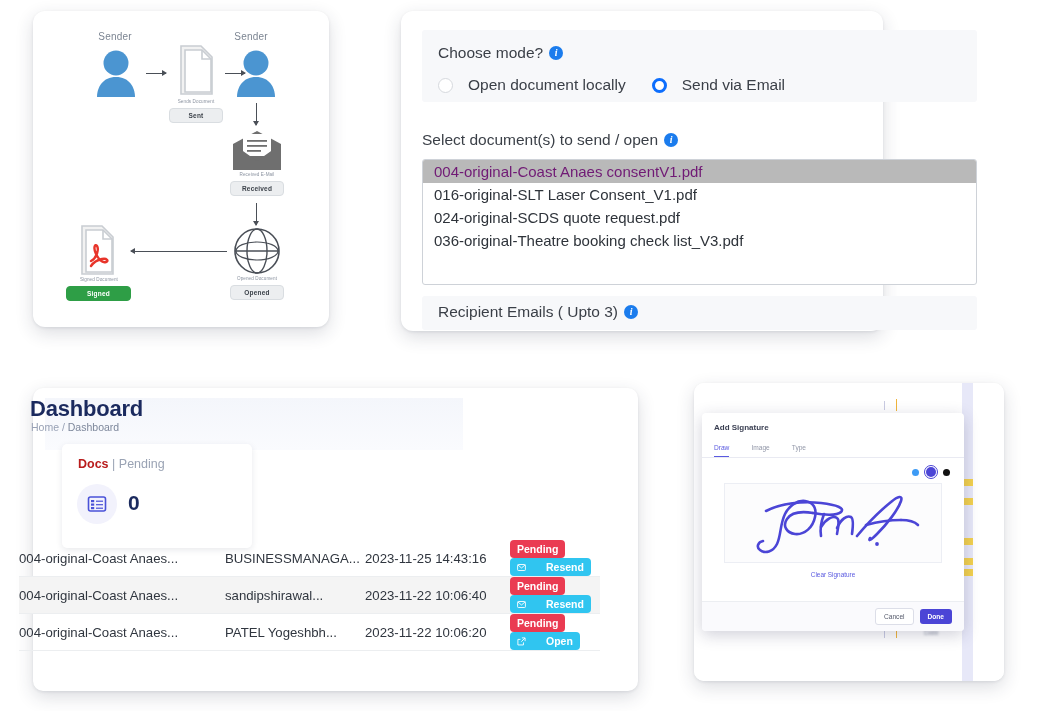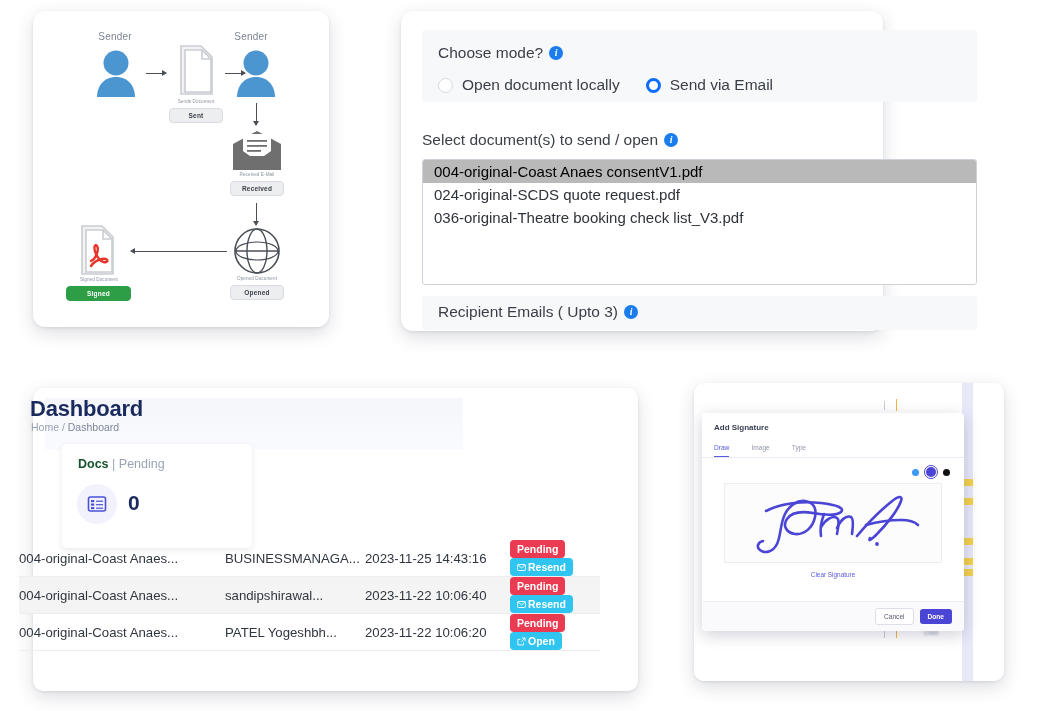--- a/index.html
+++ b/index.html
@@ -69,36 +69,36 @@
     font-family: "Liberation Sans", sans-serif;
   }
   .info-i {
     display: inline-flex; align-items: center; justify-content: center;
     width: 14px; height: 14px; border-radius: 50%;
     background: #1b7ced; color: #fff; font-size: 10px;
     font-family: "Liberation Serif", serif; font-style: italic; font-weight: bold;
     line-height: 1;
   }
   .radio-row { display: flex; align-items: center; gap: 26px; margin-top: 14px; }
-  .radio-item { display: flex; align-items: center; gap: 9px; font-size: 15.5px; color: #3a3f47; }
+  .radio-item { display: flex; align-items: center; gap: 15px; font-size: 15.5px; color: #3a3f47; }
   .radio-dot {
     width: 15px; height: 15px; border-radius: 50%;
     border: 1.6px solid #d6d9de; background: #fff; flex: 0 0 auto;
   }
   .radio-dot.on { border: 3.6px solid #0d6efd; background: #fff; }
   .doclist {
     position: absolute; left: 21px; width: 555px;
     background: #fff; border: 1px solid #ced2d8; border-radius: 3px;
     overflow: hidden;
   }
   .doclist-item {
     padding: 1px 11px; font-size: 15px; color: #2e333a; line-height: 21px;
     white-space: nowrap;
   }
-  .doclist-item.sel { background: #b9b9b9; color: #000000; }
+  .doclist-item.sel { background: #b9b9b9; color: #701a75; }
   .doclist-item.cut {
     color: #b9bec6; overflow: hidden; height: 8px; line-height: 21px;
   }
 
   
   #panel-dash { left: 33px; top: 388px; width: 605px; height: 303px; border-radius: 10px; }
   .dash-head {
     position: absolute; left: 12px; top: 10px; width: 418px; height: 52px;
     background: linear-gradient(180deg,#f4f6fb 0%, #fafbfe 100%);
   }
@@ -107,21 +107,21 @@
     font-size: 22px; font-weight: bold; color: #1b2a5e; letter-spacing: -.2px;
   }
   .crumbs { position: absolute; left: 31px; top: 421px; font-size: 10.5px; color: #98a1b5; }
   .crumbs b { color: #7d879b; font-weight: normal; }
   .stat-card {
     position: absolute; top: 444px; width: 190px; height: 104px;
     background: #fff; border-radius: 5px;
     box-shadow: 0 2px 6px rgba(30,40,70,.10);
   }
   .stat-title { position: absolute; left: 16px; top: 13px; font-size: 12.5px; }
-  .stat-title .k { font-weight: bold; color: #14532d; }
+  .stat-title .k { font-weight: bold; color: #b91c1c; }
   .stat-title .v { color: #9aa3b4; }
   .stat-ico {
     position: absolute; left: 15px; top: 40px; width: 40px; height: 40px;
     border-radius: 50%; display: flex; align-items: center; justify-content: center;
   }
   .stat-num { position: absolute; left: 66px; top: 47px; font-size: 21px; font-weight: bold; color: #1b2a5e; }
 
   table.dtable { position: absolute; left: 19px; top: 540px; width: 581px; border-collapse: collapse; }
   table.dtable td { padding: 0 0 0 0; height: 34px; font-size: 13.2px; color: #30363f; vertical-align: middle; }
   tr.alt { background: #f4f4f4; }
@@ -129,21 +129,21 @@
   td.c1 { width: 206px; padding-left: 4px; }
   td.c2 { width: 140px; }
   td.c3 { width: 145px; }
   td.c4 { width: 90px; }
   .badge {
     display: inline-flex; align-items: center; justify-content: center;
     background: #ea3b52; color: #fff; font-size: 10.5px; font-weight: bold;
     border-radius: 4px; padding: 3px 7px; margin-right: 4px;
   }
   .actbtn {
-    display: inline-flex; align-items: center; gap: 2px;
+    display: inline-flex; align-items: center; gap: 20px;
     background: #30c5f0; color: #fff; font-size: 10.5px; font-weight: bold;
     border-radius: 4px; padding: 3px 7px; cursor: pointer;
   }
 
   
   #panel-sig { left: 694px; top: 383px; width: 310px; height: 298px; border-radius: 10px; overflow: hidden; }
   .sig-bg { position: absolute; inset: 0; background: #fff; }
   .sig-strip { position: absolute; top: 0; bottom: 0; width: 11px; background: #e7e8f8; }
   .sig-mark { position: absolute; width: 11px; height: 7px; background: #f3d14e; }
   .sig-tick { position: absolute; width: 1.4px; background: #ccd; }
@@ -270,20 +270,21 @@
       </div>
     </div>
 
     <div style="position:absolute; left:21px; top:120px;" class="form-label">
       <span>Select document(s) to send / open</span>
       <span class="info-i">i</span>
     </div>
 
     <div class="doclist" style="top:148px; height:126px;">
       <div class="doclist-item sel">004-original-Coast Anaes consentV1.pdf</div>
+      <div class="doclist-item">016-original-SLT Laser Consent_V1.pdf</div>
       <div class="doclist-item">024-original-SCDS quote request.pdf</div>
       <div class="doclist-item">036-original-Theatre booking check list_V3.pdf</div>
       <div class="doclist-item cut"></div>
     </div>
 
     <div class="form-block" style="top:285px; height:34px; padding:7px 16px;">
       <div class="form-label">
         <span>Recipient Emails ( Upto 3)</span>
         <span class="info-i">i</span>
       </div>

